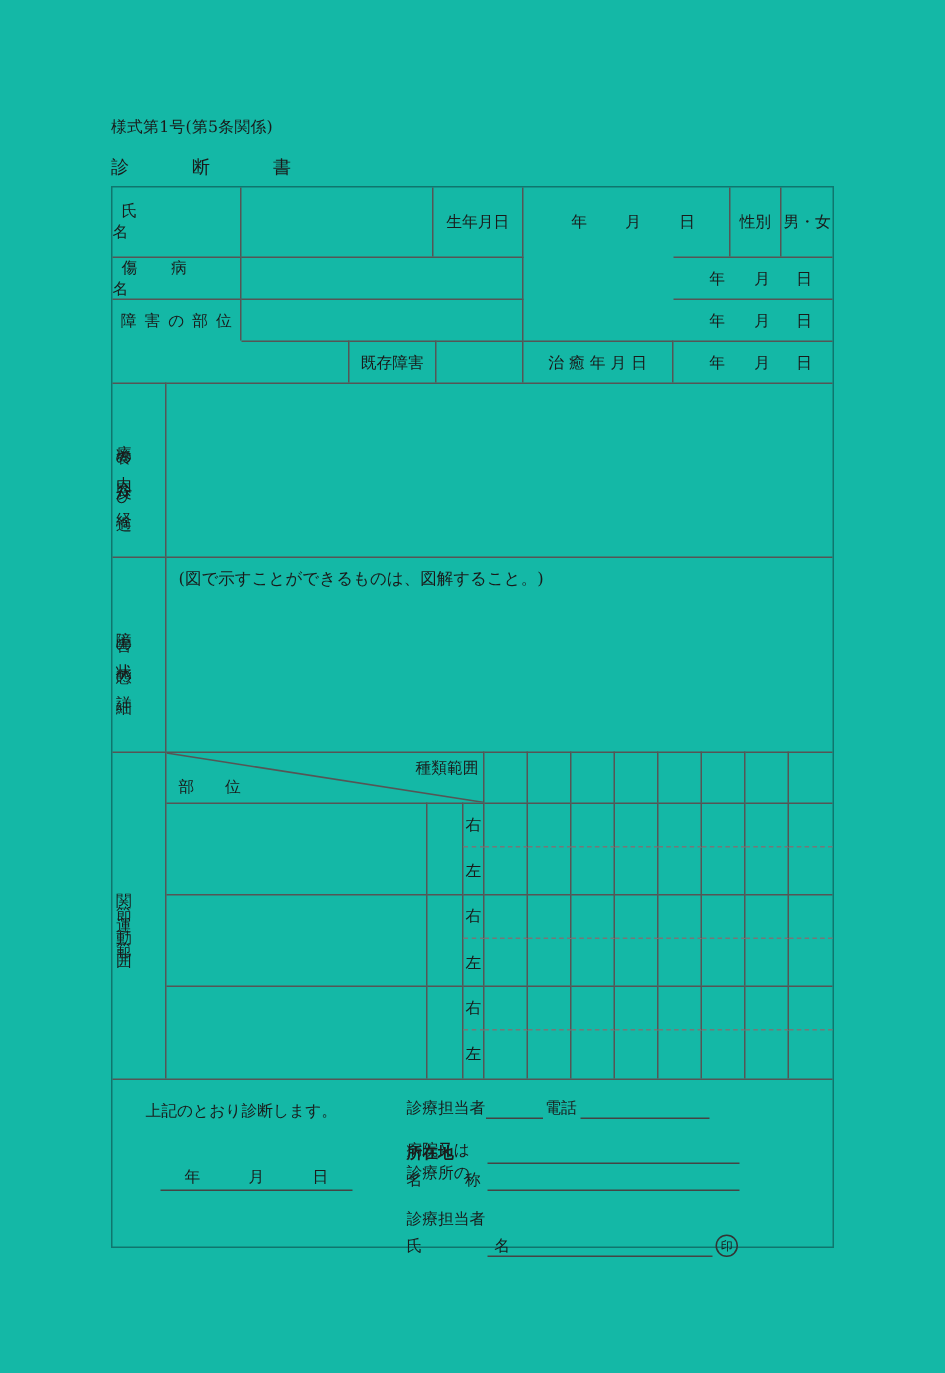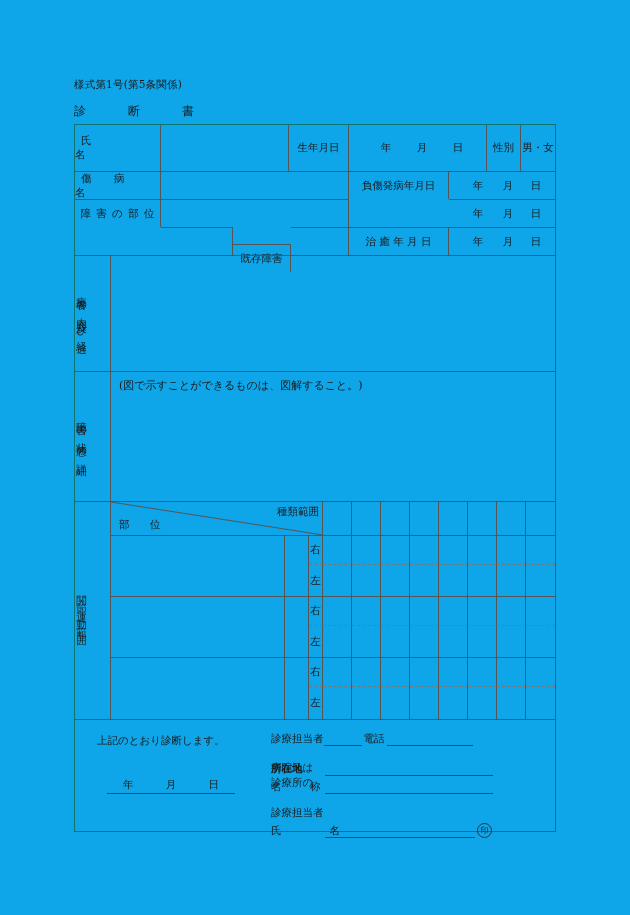--- a/index.html
+++ b/index.html
@@ -1,21 +1,21 @@
 <!DOCTYPE html>
 <html><head>
 <meta charset="utf-8">
 <style>
   html,body{margin:0;padding:0;background:#ffffff;}
   body{
     width:630px;height:915px;position:relative;overflow:hidden;
     font-family:"DejaVu Serif","Liberation Serif",serif;
     color:#1a1a1a;
   }
-  .page{position:absolute;left:0;top:0;width:630px;height:915px;background:#0ea5e9;}
+  .page{position:absolute;left:0;top:0;width:630px;height:915px;background:#14b8a6;}
 
   
   .form-no{
     position:absolute;left:74px;top:78px;
     font-size:10.5px;letter-spacing:.2px;white-space:nowrap;
   }
 
   
   .doc-title{
     position:absolute;left:74px;top:103px;width:482px;
@@ -120,23 +120,20 @@
     <div class="cell" style="left:446px;top:0;width:34px;height:46px;">
       <div class="lbl">男・女</div>
     </div>
 
     <div class="cell bt br" style="left:0;top:46px;width:86px;height:28px;">
       <div class="lbl lbl-sp">傷　病　名</div>
     </div>
     <div class="cell bt br" style="left:86px;top:46px;width:188px;height:28px;">
       <div class="lbl"></div>
     </div>
-    <div class="cell bt br" style="left:274px;top:46px;width:100px;height:28px;">
-      <div class="lbl lbl-tight">負傷発病年月日</div>
-    </div>
     <div class="cell bt" style="left:374px;top:46px;width:106px;height:28px;">
       <div class="ymd" style="padding-right:6px;">
         <i style="width:30px;">年</i>
         <i style="width:30px;">月</i>
         <i style="width:26px;">日</i>
       </div>
     </div>
 
     <div class="cell bt br" style="left:0;top:74px;width:86px;height:28px;">
       <div class="lbl lbl-sp1">障 害 の 部 位</div>
@@ -148,21 +145,21 @@
       <div class="ymd" style="padding-right:6px;">
         <i style="width:30px;">年</i>
         <i style="width:30px;">月</i>
         <i style="width:26px;">日</i>
       </div>
     </div>
 
     <div class="cell bt br" style="left:86px;top:102px;width:72px;height:28px;">
       <div class="lbl"></div>
     </div>
-    <div class="cell bt br" style="left:158px;top:119px;width:58px;height:28px;">
+    <div class="cell bt br" style="left:158px;top:102px;width:58px;height:28px;">
       <div class="lbl lbl-tight">既存障害</div>
     </div>
     <div class="cell bt br" style="left:216px;top:102px;width:58px;height:28px;">
       <div class="lbl"></div>
     </div>
     <div class="cell bt br" style="left:274px;top:102px;width:100px;height:28px;">
       <div class="lbl lbl-tight">治 癒 年 月 日</div>
     </div>
     <div class="cell bt" style="left:374px;top:102px;width:106px;height:28px;">
       <div class="ymd" style="padding-right:6px;">

